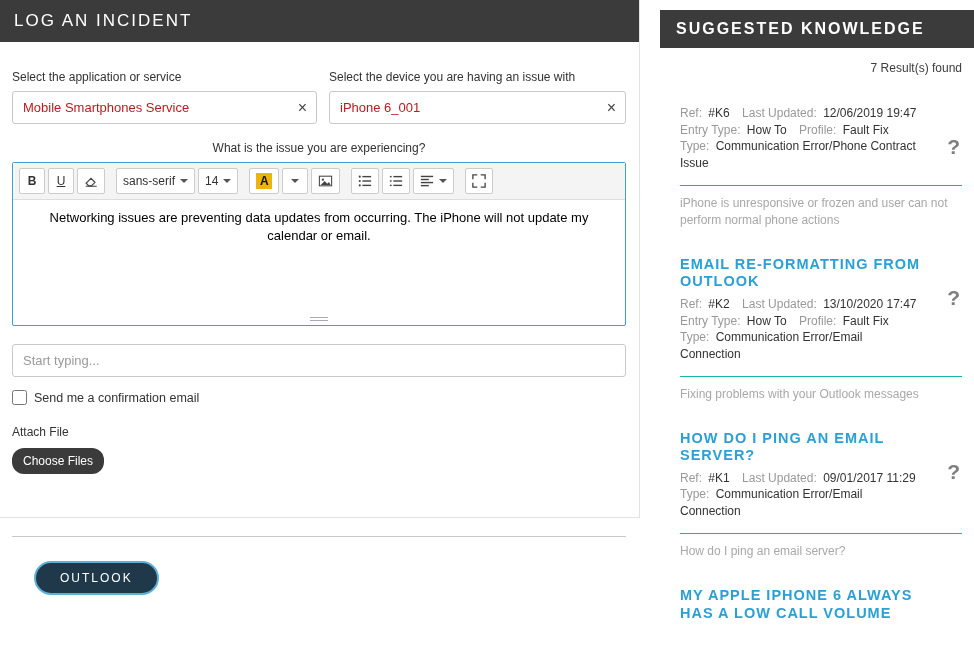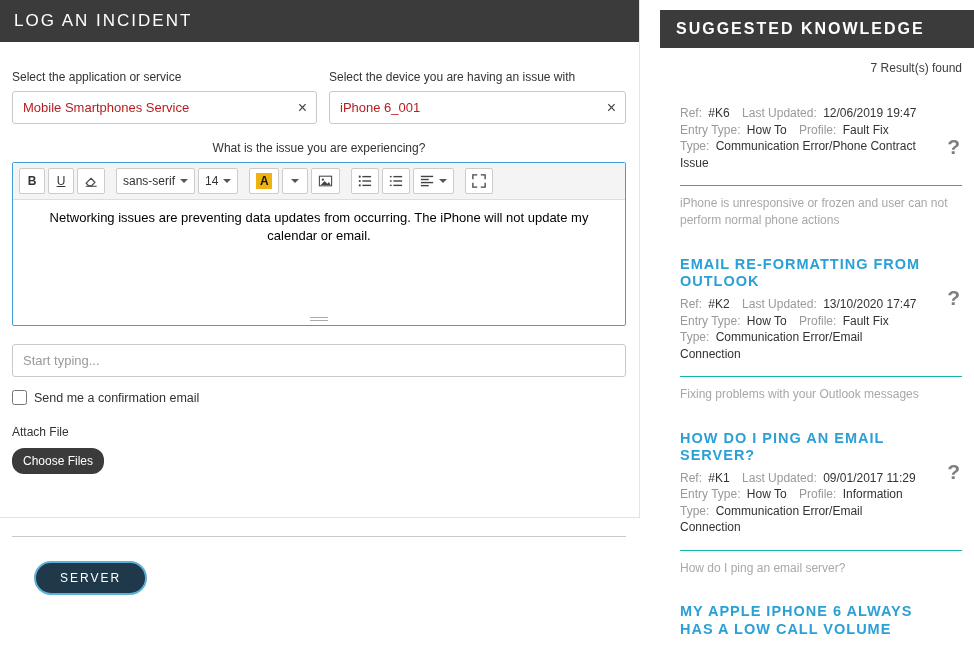--- a/index.html
+++ b/index.html
@@ -254,21 +254,21 @@
     </div>
 
     <div class="attach-section">
       <label class="field-label" style="margin-bottom:0">Attach File</label>
       <button class="choose-btn">Choose Files</button>
     </div>
 
     <div class="divider"></div>
 
     <div class="submit-row">
-      <button class="submit-btn">SERVER</button>
+      <button class="submit-btn">OUTLOOK</button>
     </div>
   </div>
 </div>
 
 <div class="right-panel">
   <div class="right-header">SUGGESTED KNOWLEDGE</div>
   <div class="results-count">7 Result(s) found</div>
   <div class="k-list">
       <div class="k-item">
     <span class="q-icon">?</span>
@@ -314,26 +314,20 @@
       <div class="k-item">
     <div class="k-title">HOW DO I PING AN EMAIL SERVER?</div>
     <span class="q-icon">?</span>
     <div class="k-meta-line">
       <span class="lbl">Ref:</span>
       <span class="val">#K1</span>
       <span class="lbl">Last Updated:</span>
       <span class="val">09/01/2017 11:29</span>
     </div>
     <div class="k-meta-line">
-      <span class="lbl">Entry Type:</span>
-      <span class="val">How To</span>
-      <span class="lbl">Profile:</span>
-      <span class="val">Information</span>
-    </div>
-    <div class="k-meta-line">
       <span class="lbl">Type:</span>
       <span class="val">Communication Error/Email Connection</span>
     </div>
     <div class="k-desc">How do I ping an email server?</div>
   </div>
       <div class="k-item">
     <div class="k-title">MY APPLE IPHONE 6 ALWAYS HAS A LOW CALL VOLUME</div>
 
   </div>
     </div>

